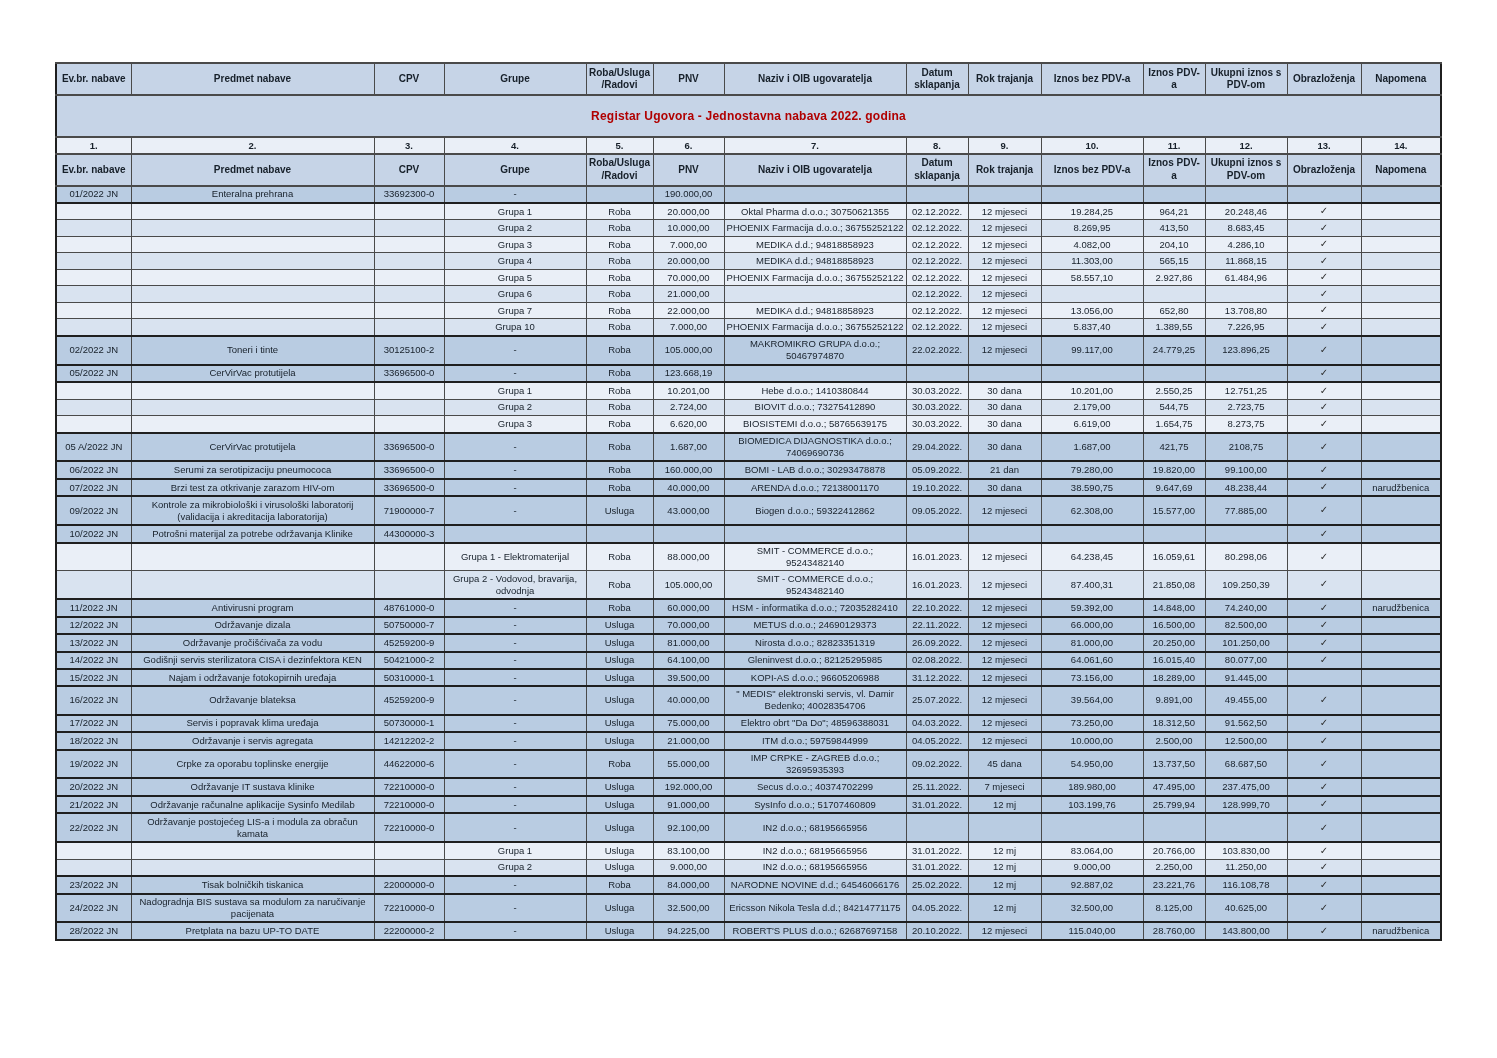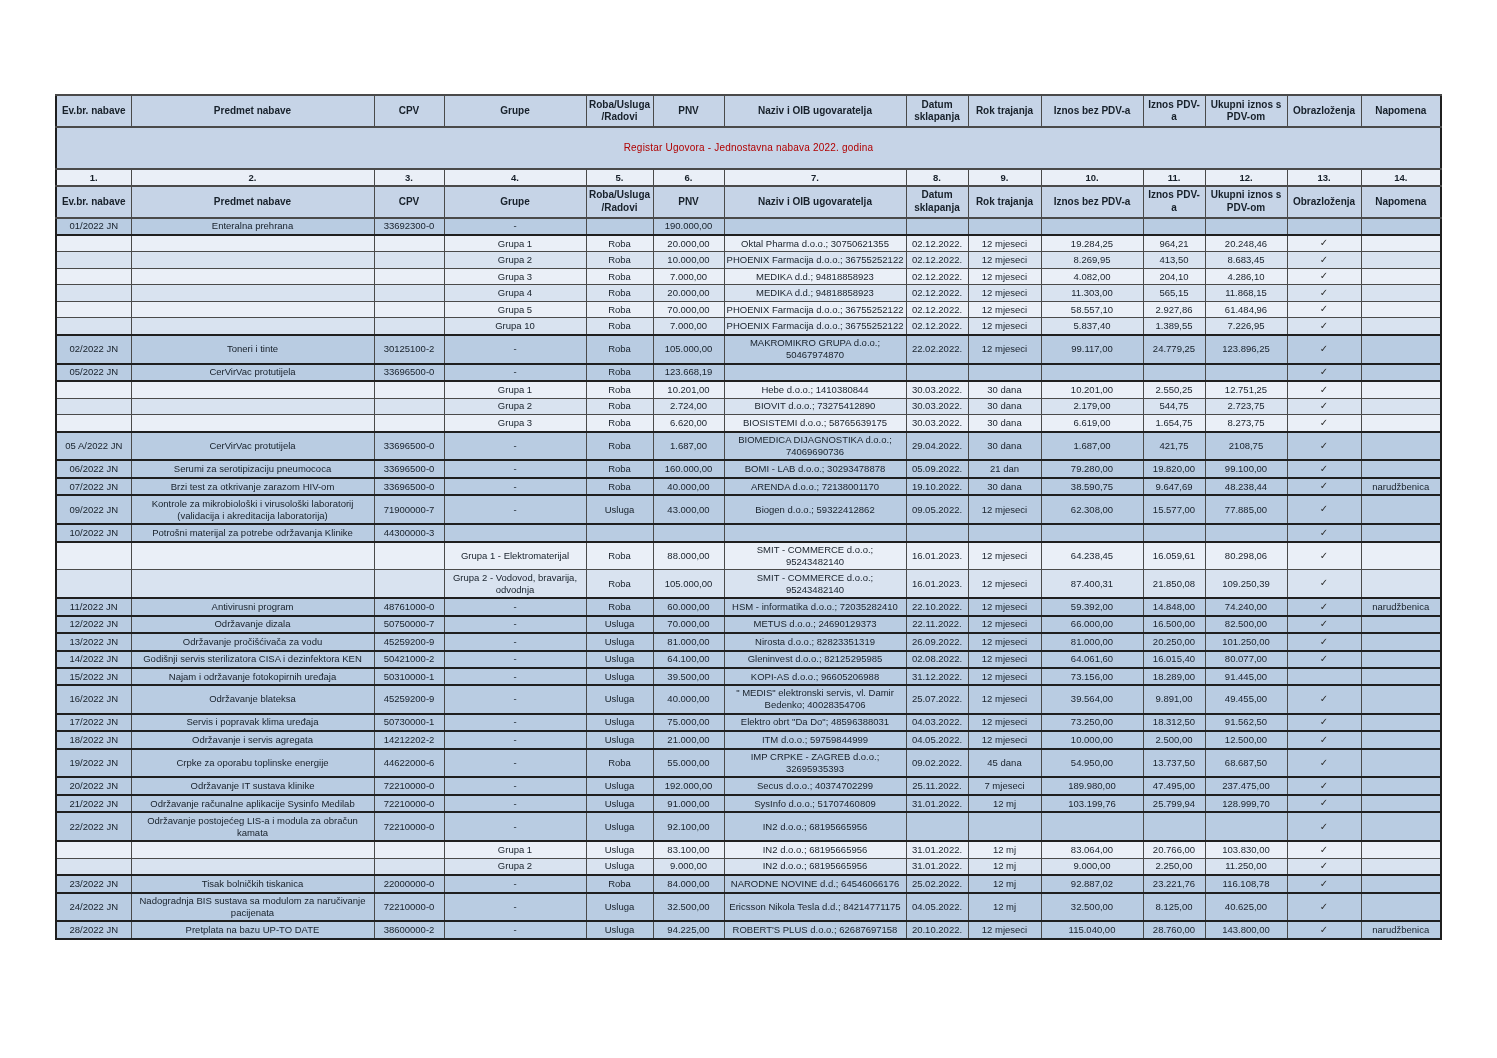--- a/index.html
+++ b/index.html
@@ -15,40 +15,39 @@
   html,body{background:#ffffff;}
   body{
     width:1497px;min-height:1058px;position:relative;
     font-family:"Liberation Sans",sans-serif;
     -webkit-font-smoothing:antialiased;
   }
   .sheet{position:absolute;left:55px;top:62px;}
   table{
     border-collapse:collapse;table-layout:fixed;width:1385px;
     border:2.5px solid var(--bd-heavy);
-    margin-top:32px;
   }
   td{
     border:1px solid var(--bd);
     font-size:9.5px;line-height:1.25;
     text-align:center;vertical-align:middle;
     padding:1.5px 2px;color:#17202a;
     overflow:hidden;
   }
   tr.header td{
     background:var(--hdr-bg);font-weight:bold;font-size:10px;
     border-top-width:2px;border-bottom-width:2px;height:32px;
     overflow-wrap:anywhere;
   }
   tr.title-row td{
     background:var(--hdr-bg);height:42px;
     border-bottom-width:2px;
   }
   tr.title-row .title-text{
-    color:var(--title-red);font-weight:normal;font-size:10px;
+    color:var(--title-red);font-weight:bold;font-size:12px;
     letter-spacing:.2px;
   }
   tr.nums td{
     background:var(--row-a);font-weight:bold;height:15px;
     border-bottom-width:1.5px;
   }
   tr.main td{
     background:var(--main-bg);
     border-top:2px solid var(--bd-heavy);
     border-bottom:2px solid var(--bd-heavy);
@@ -226,20 +225,52 @@
           <td class="c-bez">58.557,10</td>
           <td class="c-pdv">2.927,86</td>
           <td class="c-ukupno">61.484,96</td>
           <td class="c-obraz">✓</td>
           <td class="c-nap"></td>
         </tr>
         <tr class="grp b">
           <td class="c-ev"></td>
           <td class="c-predmet"></td>
           <td class="c-cpv"></td>
+          <td class="c-grupa">Grupa 6</td>
+          <td class="c-vrsta">Roba</td>
+          <td class="c-pnv">21.000,00</td>
+          <td class="c-naziv"></td>
+          <td class="c-datum">02.12.2022.</td>
+          <td class="c-rok">12 mjeseci</td>
+          <td class="c-bez"></td>
+          <td class="c-pdv"></td>
+          <td class="c-ukupno"></td>
+          <td class="c-obraz">✓</td>
+          <td class="c-nap"></td>
+        </tr>
+        <tr class="grp a">
+          <td class="c-ev"></td>
+          <td class="c-predmet"></td>
+          <td class="c-cpv"></td>
+          <td class="c-grupa">Grupa 7</td>
+          <td class="c-vrsta">Roba</td>
+          <td class="c-pnv">22.000,00</td>
+          <td class="c-naziv">MEDIKA d.d.; 94818858923</td>
+          <td class="c-datum">02.12.2022.</td>
+          <td class="c-rok">12 mjeseci</td>
+          <td class="c-bez">13.056,00</td>
+          <td class="c-pdv">652,80</td>
+          <td class="c-ukupno">13.708,80</td>
+          <td class="c-obraz">✓</td>
+          <td class="c-nap"></td>
+        </tr>
+        <tr class="grp b">
+          <td class="c-ev"></td>
+          <td class="c-predmet"></td>
+          <td class="c-cpv"></td>
           <td class="c-grupa">Grupa 10</td>
           <td class="c-vrsta">Roba</td>
           <td class="c-pnv">7.000,00</td>
           <td class="c-naziv">PHOENIX Farmacija d.o.o.; 36755252122</td>
           <td class="c-datum">02.12.2022.</td>
           <td class="c-rok">12 mjeseci</td>
           <td class="c-bez">5.837,40</td>
           <td class="c-pdv">1.389,55</td>
           <td class="c-ukupno">7.226,95</td>
           <td class="c-obraz">✓</td>
@@ -689,21 +720,21 @@
           <td class="c-rok">12 mj</td>
           <td class="c-bez">32.500,00</td>
           <td class="c-pdv">8.125,00</td>
           <td class="c-ukupno">40.625,00</td>
           <td class="c-obraz">✓</td>
           <td class="c-nap"></td>
         </tr>
         <tr class="main">
           <td class="c-ev">28/2022 JN</td>
           <td class="c-predmet">Pretplata na bazu UP-TO DATE</td>
-          <td class="c-cpv">38600000-2</td>
+          <td class="c-cpv">22200000-2</td>
           <td class="c-grupa">-</td>
           <td class="c-vrsta">Usluga</td>
           <td class="c-pnv">94.225,00</td>
           <td class="c-naziv">ROBERT'S PLUS d.o.o.; 62687697158</td>
           <td class="c-datum">20.10.2022.</td>
           <td class="c-rok">12 mjeseci</td>
           <td class="c-bez">115.040,00</td>
           <td class="c-pdv">28.760,00</td>
           <td class="c-ukupno">143.800,00</td>
           <td class="c-obraz">✓</td>

